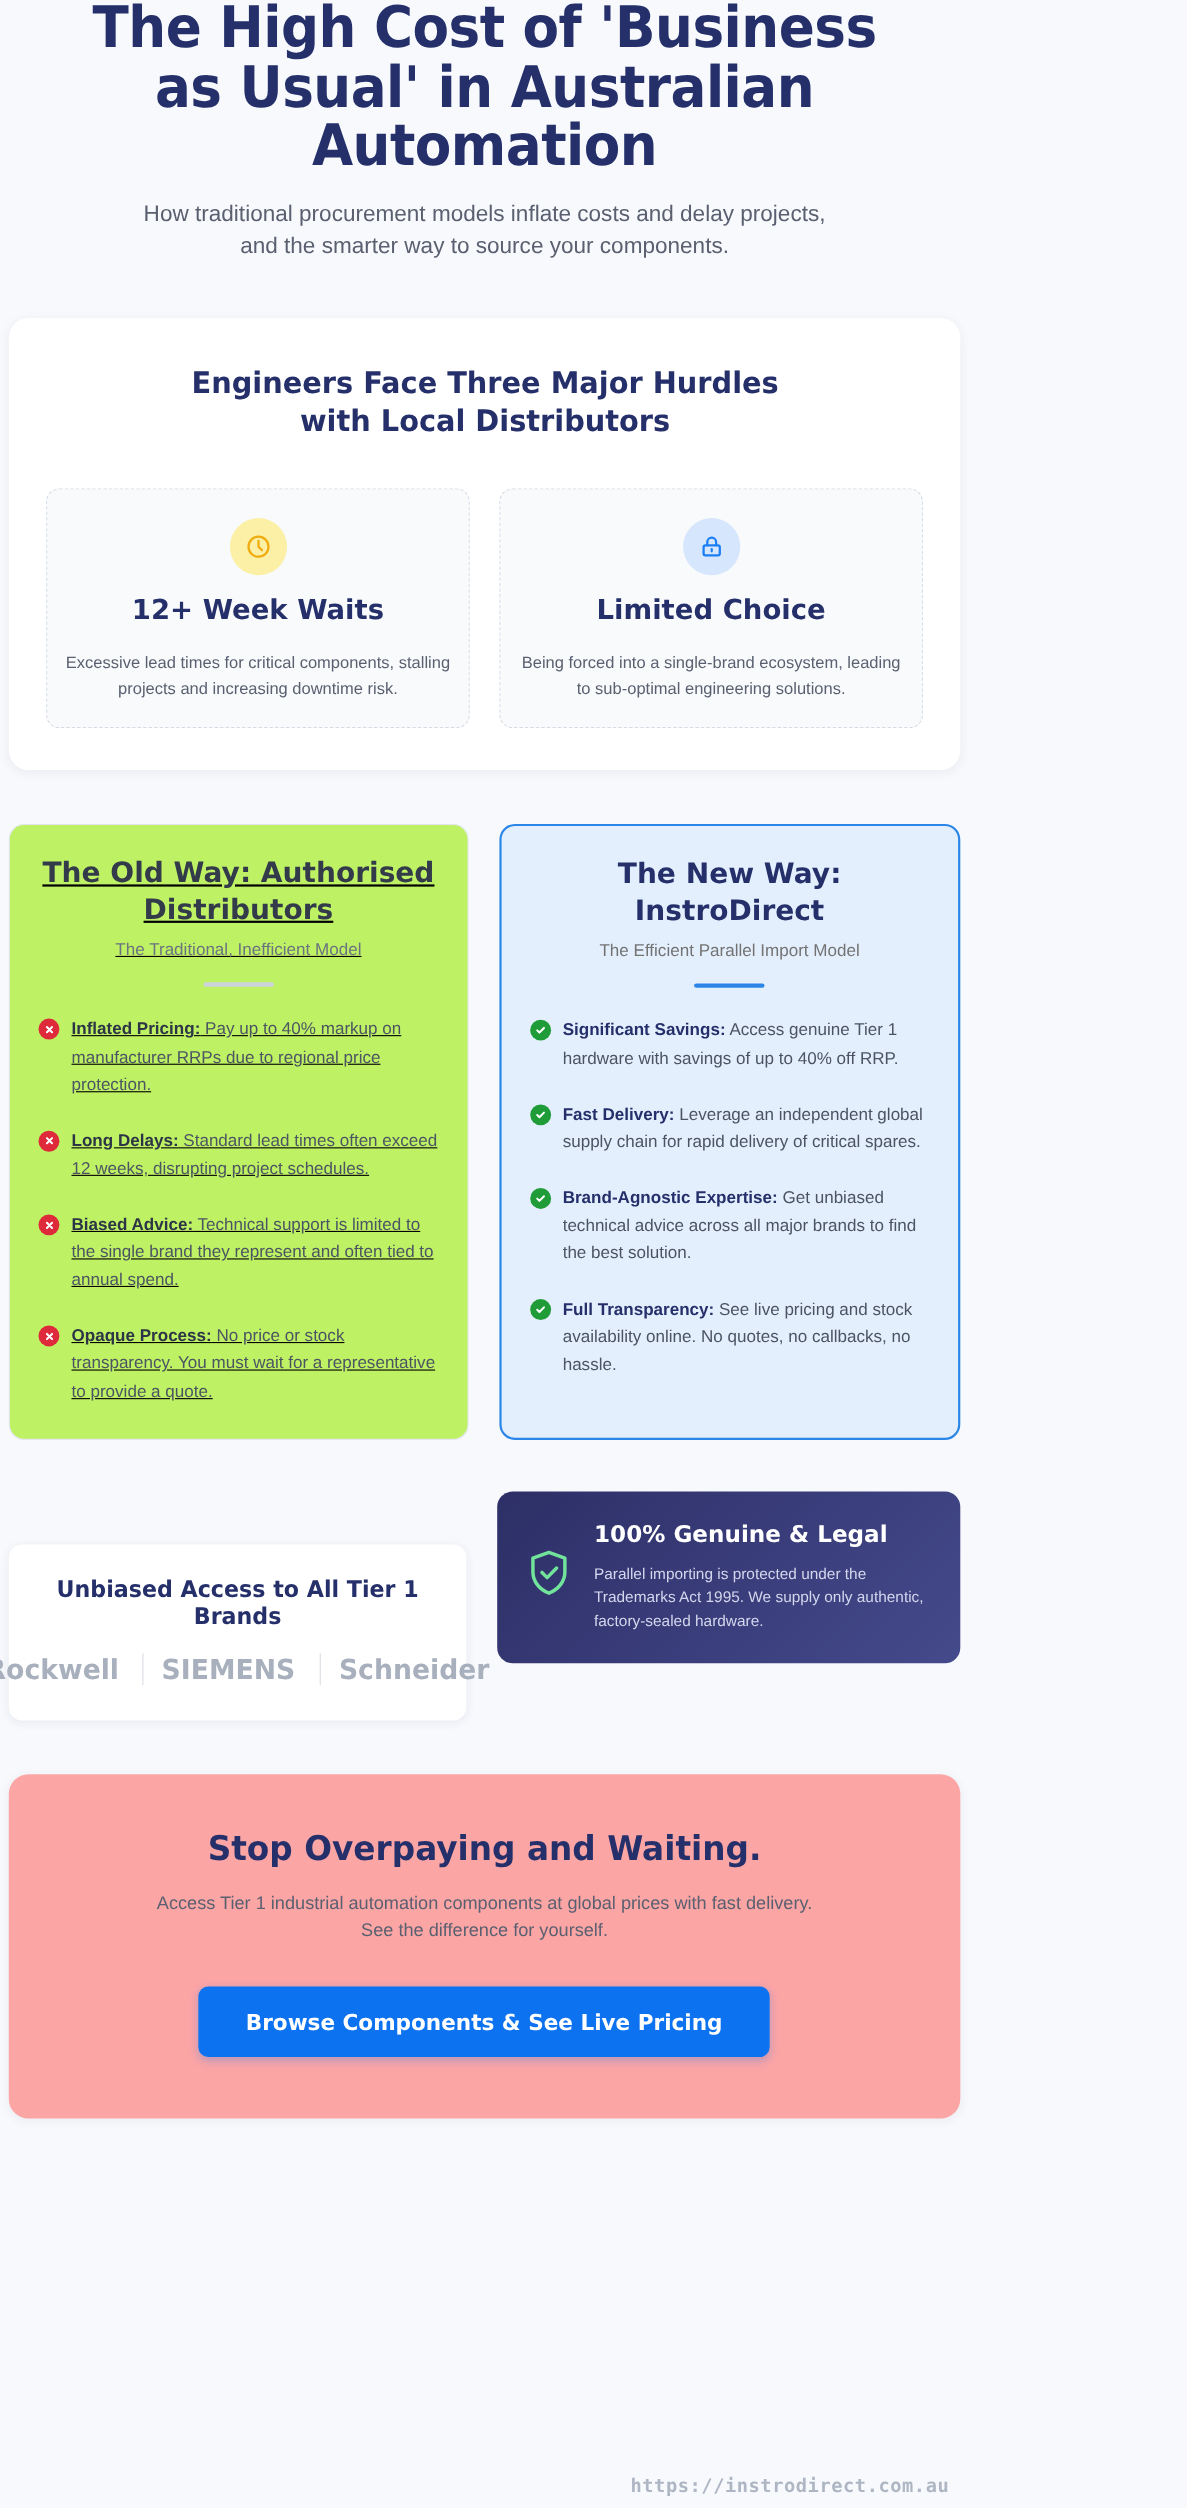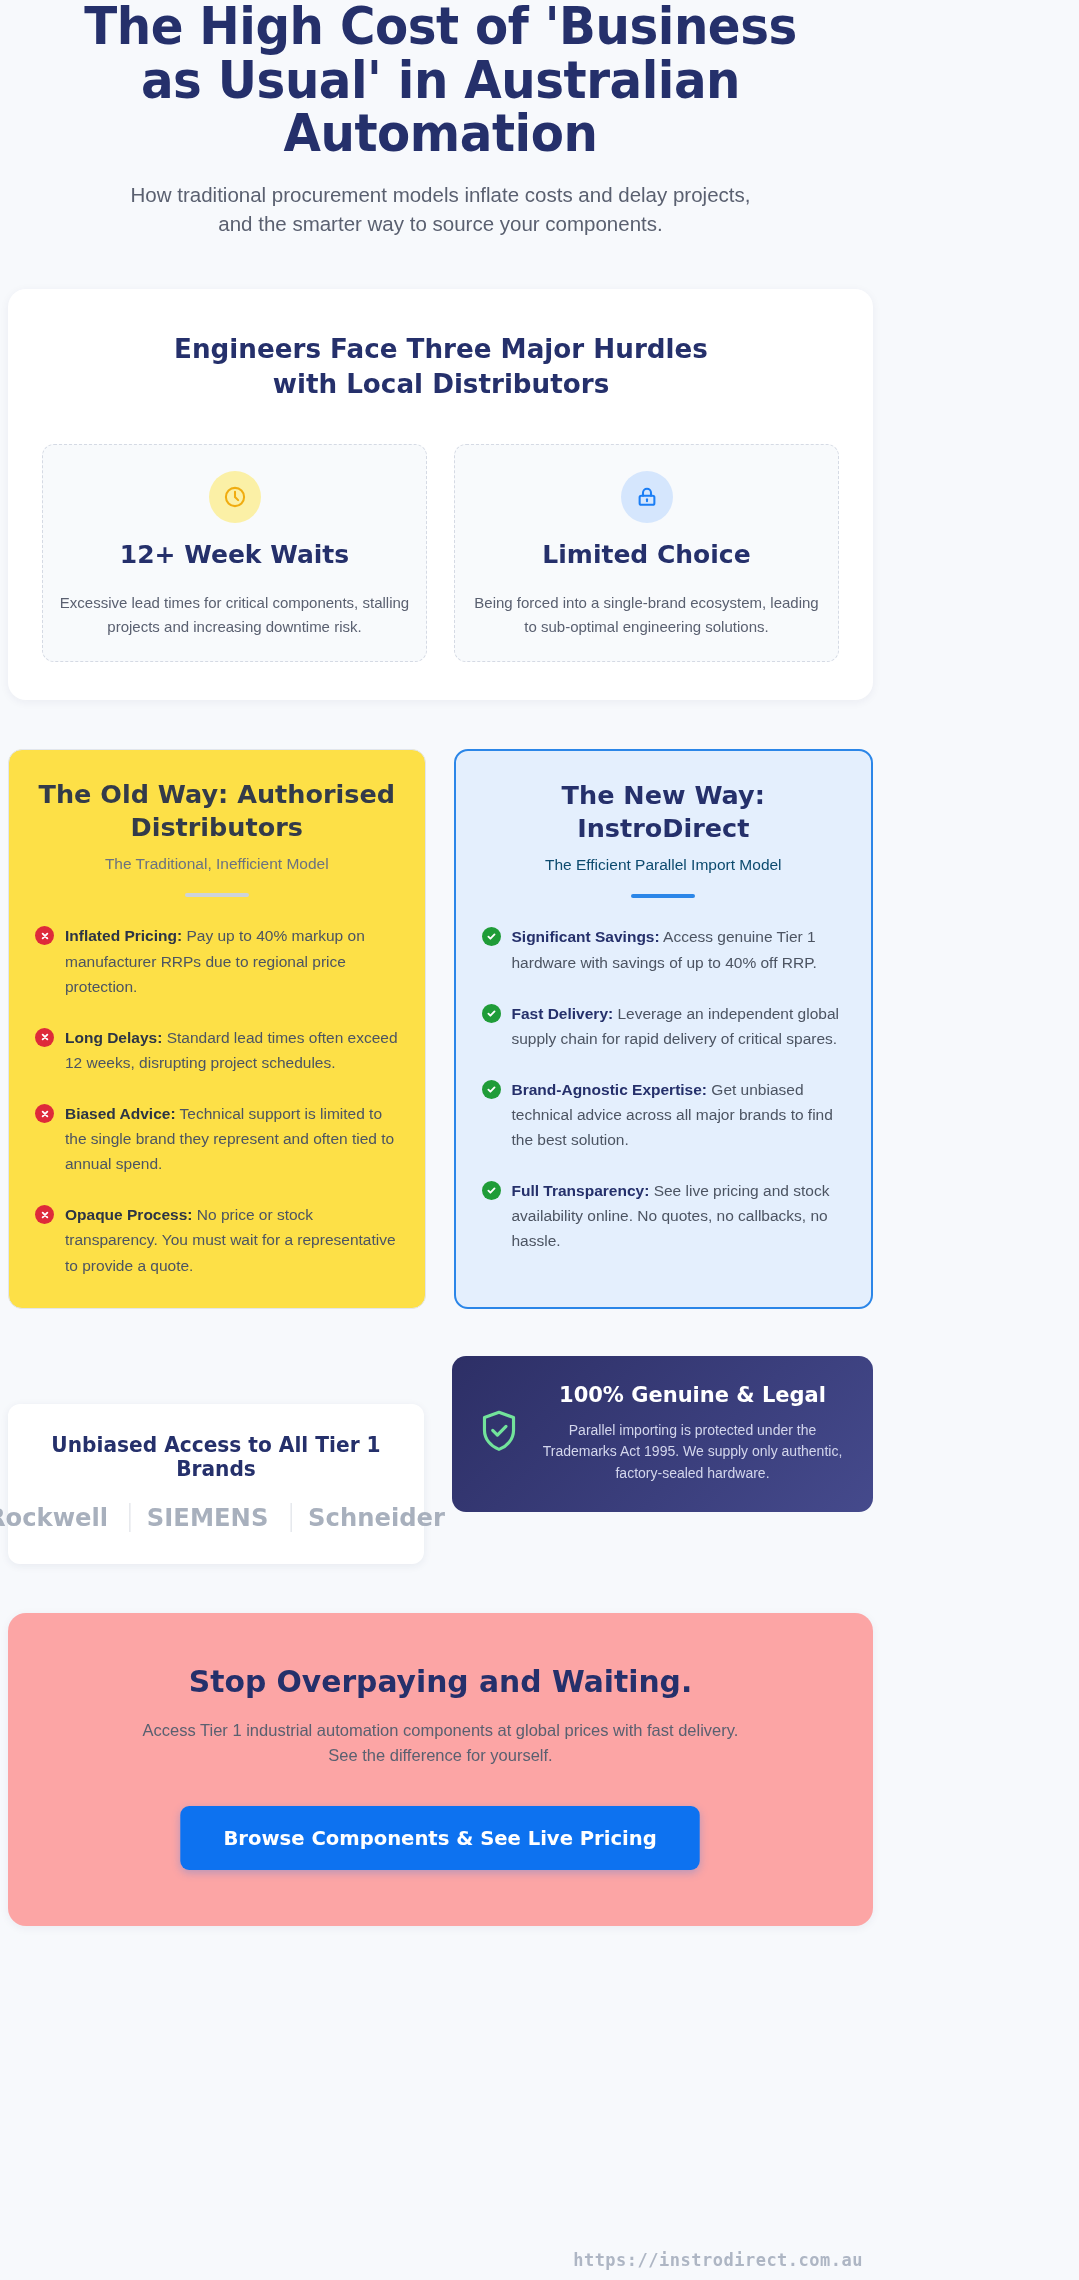--- a/index.html
+++ b/index.html
@@ -97,43 +97,44 @@
     display: flex;
     gap: 28px;
     margin-top: 49px;
   }
   .col {
     flex: 1;
     border-radius: 14px;
     padding: 28px 26px 30px 26px;
   }
   .col-old {
-    background: #fde047;
+    background: #bef264;
     border: 1px solid #e2e6ec;
+    text-decoration: underline;
   }
   .col-new {
     background: #e4effd;
     border: 2px solid #2b86e8;
   }
   .col-title {
     font-family: "DejaVu Sans", sans-serif;
     font-size: 25.5px;
     font-weight: 700;
     line-height: 1.3;
     text-align: center;
   }
   .col-old .col-title { color: #333b4a; }
   .col-new .col-title { color: #25306b; }
   .col-sub {
     margin-top: 11px;
     font-size: 15.5px;
     text-align: center;
   }
   .col-old .col-sub { color: #6b7280; }
-  .col-new .col-sub { color: #0c4a6e; }
+  .col-new .col-sub { color: #737373; }
   .divider {
     width: 64px; height: 4px;
     border-radius: 3px;
     margin: 20px auto 0 auto;
   }
   .col-old .divider { background: #cdd3db; }
   .col-new .divider { background: #2b86e8; }
   .items { margin-top: 26px; }
   .item {
     display: flex;
@@ -198,21 +199,20 @@
   }
   .brand + .brand { border-left: 1px solid #d7dbe2; }
   .genuine {
     flex: 1;
     background: linear-gradient(135deg, #2d2f66 0%, #3b3f7d 60%, #454a8c 100%);
     border-radius: 14px;
     padding: 26px 28px 28px 26px;
     display: flex;
     gap: 20px;
     align-items: center;
-    text-align: center;
   }
   .shield { flex: 0 0 42px; }
   .genuine-h {
     font-family: "DejaVu Sans", sans-serif;
     font-size: 21px;
     font-weight: 700;
     line-height: 1.26;
     color: #ffffff;
   }
   .genuine-p {

